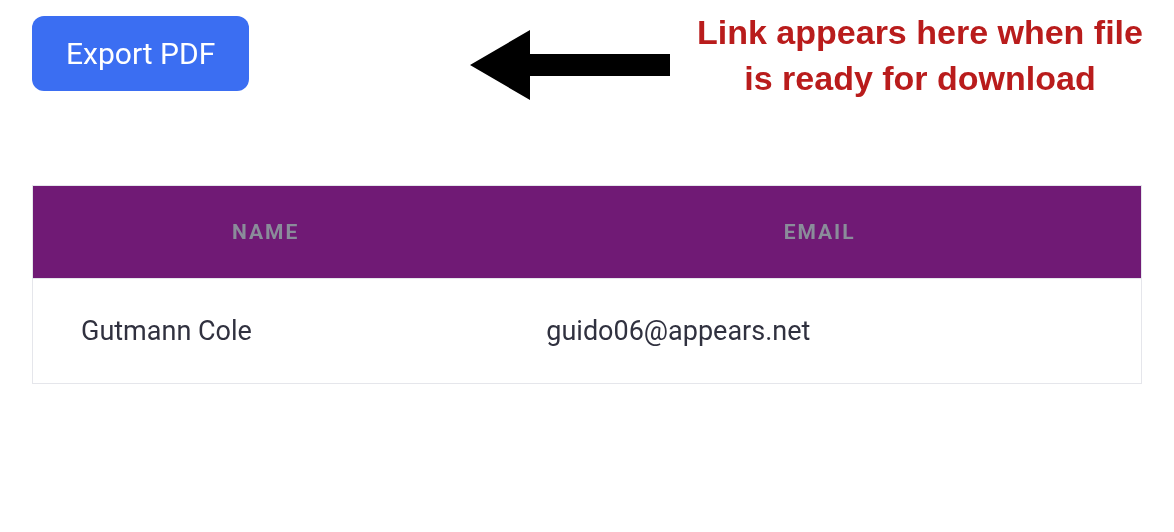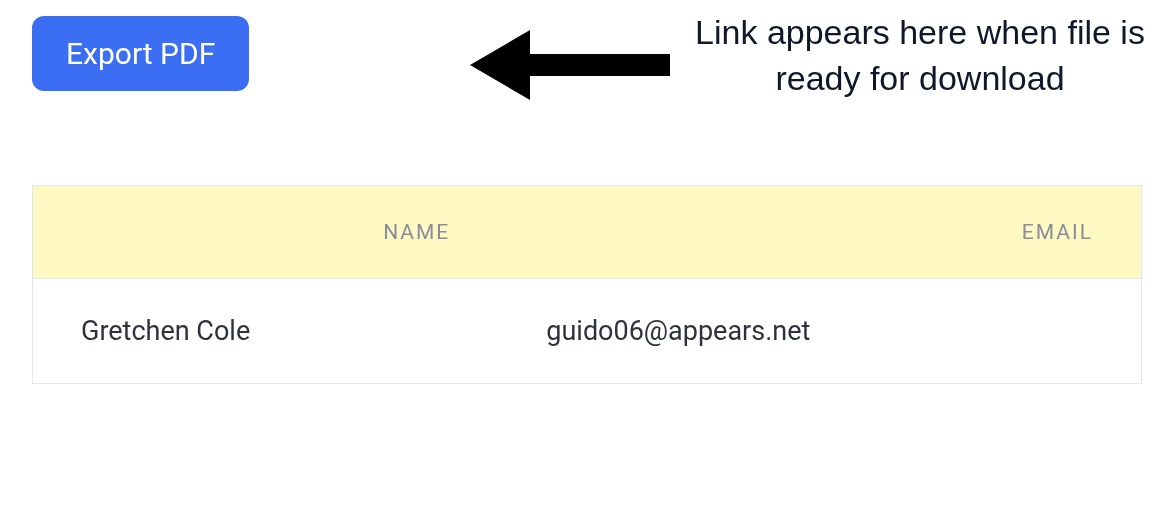--- a/index.html
+++ b/index.html
@@ -45,40 +45,40 @@
     }
     .arrow-svg {
       width: 200px;
       height: 90px;
     }
     .annotation-text {
       position: absolute;
       left: 680px;
       top: 10px;
       font-size: 34px;
-      font-weight: 400;
-      color: #0f172a;
+      font-weight: 700;
+      color: #b91c1c;
       text-align: center;
       line-height: 1.35;
       width: 480px;
       font-family: "Helvetica Neue", Arial, sans-serif;
     }
     .table {
       width: calc(100% - 64px);
       margin: 0 32px;
       border-collapse: collapse;
       border: 1px solid #e5e6eb;
     }
     .table thead th {
-      background: #fef9c3;
+      background: #701a75;
       color: #8a8c9a;
       font-size: 21px;
-      font-weight: 400;
+      font-weight: 700;
       letter-spacing: 2px;
-      text-align: right;
+      text-align: center;
       padding: 34px 48px;
       border-bottom: 1px solid #e5e6eb;
       text-transform: uppercase;
     }
     .table tbody td {
       color: #30313f;
       font-size: 27px;
       font-weight: 400;
       padding: 36px 48px;
       border-bottom: 1px solid #e5e6eb;
@@ -110,19 +110,19 @@
 
   <table class="table">
     <thead>
       <tr>
         <th class="col-name">NAME</th>
         <th class="col-email">EMAIL</th>
       </tr>
     </thead>
     <tbody>
       <tr>
-        <td>Gretchen Cole</td>
+        <td>Gutmann Cole</td>
         <td>guido06@appears.net</td>
       </tr>
     </tbody>
   </table>
 
 </div>
 
 </body></html>

